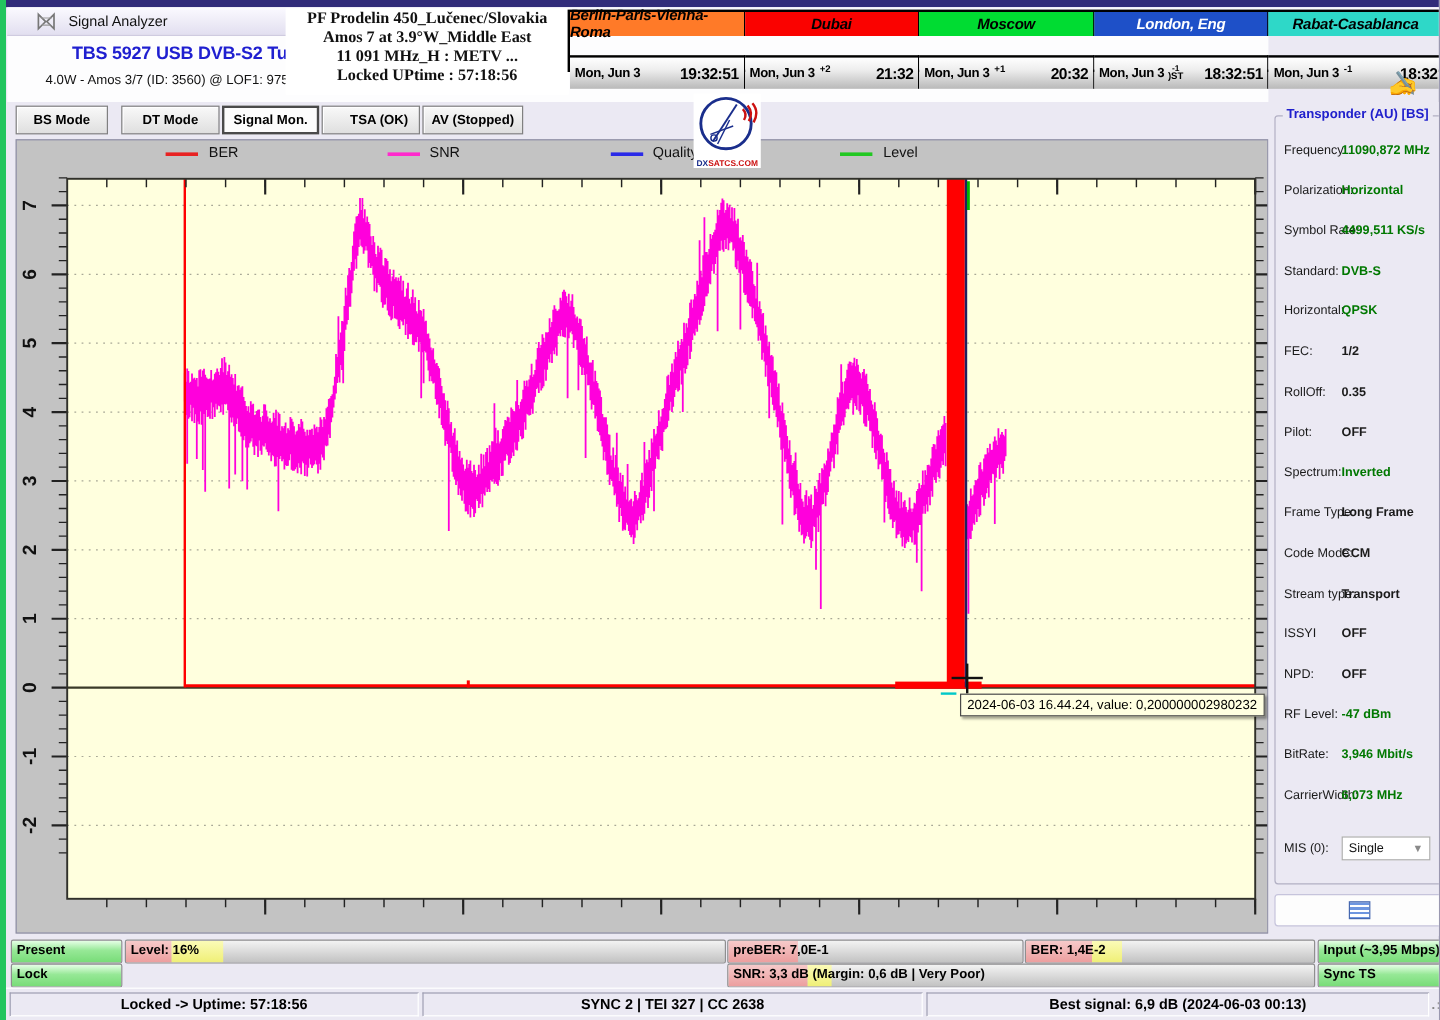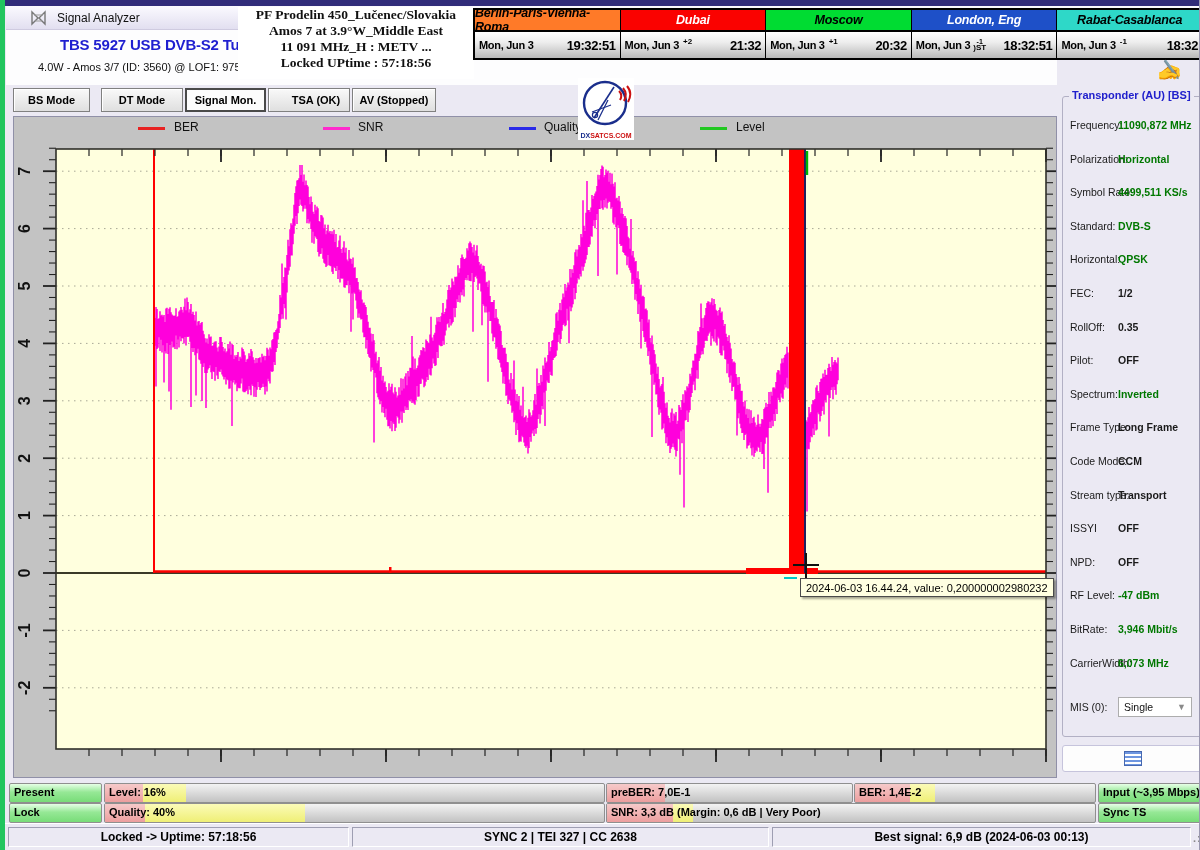--- a/index.html
+++ b/index.html
@@ -17,21 +17,21 @@
   .siteblock{left:233px;top:7px;width:236px;height:72px;background:#FFFFFF;text-align:center;
              font-family:"Liberation Serif",serif;font-weight:bold;color:#111;}
   .siteblock div{line-height:16px;font-size:13.5px;}
   
   .clocks{left:468px;top:8px;width:731px;height:52px;border:2px solid #000;display:flex;flex-direction:column;}
   .clockrow{display:flex;flex:0 0 auto;}
   .cname{height:20px;flex:1 1 0;border-right:1px solid #000;display:flex;align-items:center;justify-content:center;
          font-size:12.5px;font-weight:bold;font-style:italic;letter-spacing:-0.2px;}
   .ctime{height:26px;flex:1 1 0;border-right:1px solid #000;border-top:2px solid #000;
          background:linear-gradient(#FFF,#EDEDED 40%,#B9B9B9);display:flex;align-items:center;padding:0 4px;
-         font-weight:bold;color:#000;}
+         font-weight:bold;color:#000;margin-top:16px;}
   .cname:last-child,.ctime:last-child{border-right:none;}
   .cdate{font-size:11px;letter-spacing:-0.3px;white-space:nowrap;}
   .coff{font-size:8px;margin-left:4px;position:relative;top:-4px;}
   .coffstack{display:inline-flex;flex-direction:column;align-items:center;margin-left:3px;line-height:6px;}
   .coffstack .ot{font-size:7px;}
   .coffstack .ob{font-size:8px;}
   .ctimeval{margin-left:auto;font-size:13px;letter-spacing:-0.4px;white-space:nowrap;}
   .hand-icon{left:1152px;top:58px;font-size:20px;color:#8A8A96;transform:scaleX(-1);}
   
   .btn{top:88px;height:24px;border:1px solid #808080;background:linear-gradient(#F9F9F9,#DFDFDF);
@@ -101,21 +101,21 @@
   <div class="abs siteblock">
     <div>PF Prodelin 450_Lučenec/Slovakia</div>
     <div>Amos 7 at 3.9°W_Middle East</div>
     <div>11 091 MHz_H : METV ...</div>
     <div>Locked UPtime : 57:18:56</div>
   </div>
 
   <div class="abs clocks">
     <div class="clockrow">
       <div class="cname" id="cn0" style="background: rgb(255, 122, 40); color: rgb(0, 0, 0);">Berlin-Paris-Vienna-Roma</div>
-      <div class="cname" id="cn1" style="background: rgb(250, 2, 0); color: #ffffff;">Dubai</div>
+      <div class="cname" id="cn1" style="background: rgb(250, 2, 0); color: #000000;">Dubai</div>
       <div class="cname" id="cn2" style="background: rgb(0, 220, 50); color: rgb(0, 0, 0);">Moscow</div>
       <div class="cname" id="cn3" style="background: rgb(30, 80, 200); color: rgb(255, 255, 255);">London, Eng</div>
       <div class="cname" id="cn4" style="background: rgb(46, 216, 200); color: rgb(0, 0, 0);">Rabat-Casablanca</div>
     </div>
     <div class="clockrow">
       <div class="ctime">
         <span class="cdate">Mon, Jun 3</span>
         <span class="ctimeval">19:32:51</span>
       </div>
       <div class="ctime">
@@ -451,25 +451,20 @@
       <span class="seg yellow" style="left:55px;width:25px;"></span>
     <span class="lbl">BER: 1,4E-2</span>
     </div>
   <div class="bar green" style="left:1093px;top:783px;width:104px;">
     <span class="lbl">Input (~3,95 Mbps)</span>
     </div>
 
   <div class="bar green" style="left:4px;top:803px;width:91px;">
     <span class="lbl">Lock</span>
     </div>
-  <div class="bar" style="left:99px;top:803px;width:499px;">
-    <span class="seg pink" style="left:0;width:40px;"></span>
-      <span class="seg yellow" style="left:40px;width:160px;"></span>
-    <span class="lbl">Quality: 40%</span>
-    </div>
   <div class="bar" style="left:601px;top:803px;width:488px;">
     <span class="seg pink" style="left:0;width:66px;"></span>
       <span class="seg yellow" style="left:66px;width:20px;"></span>
     <span class="lbl">SNR: 3,3 dB (Margin: 0,6 dB | Very Poor)</span>
     </div>
   <div class="bar green" style="left:1093px;top:803px;width:104px;">
     <span class="lbl">Sync TS</span>
     </div>
 
   <div class="abs strip"></div>

